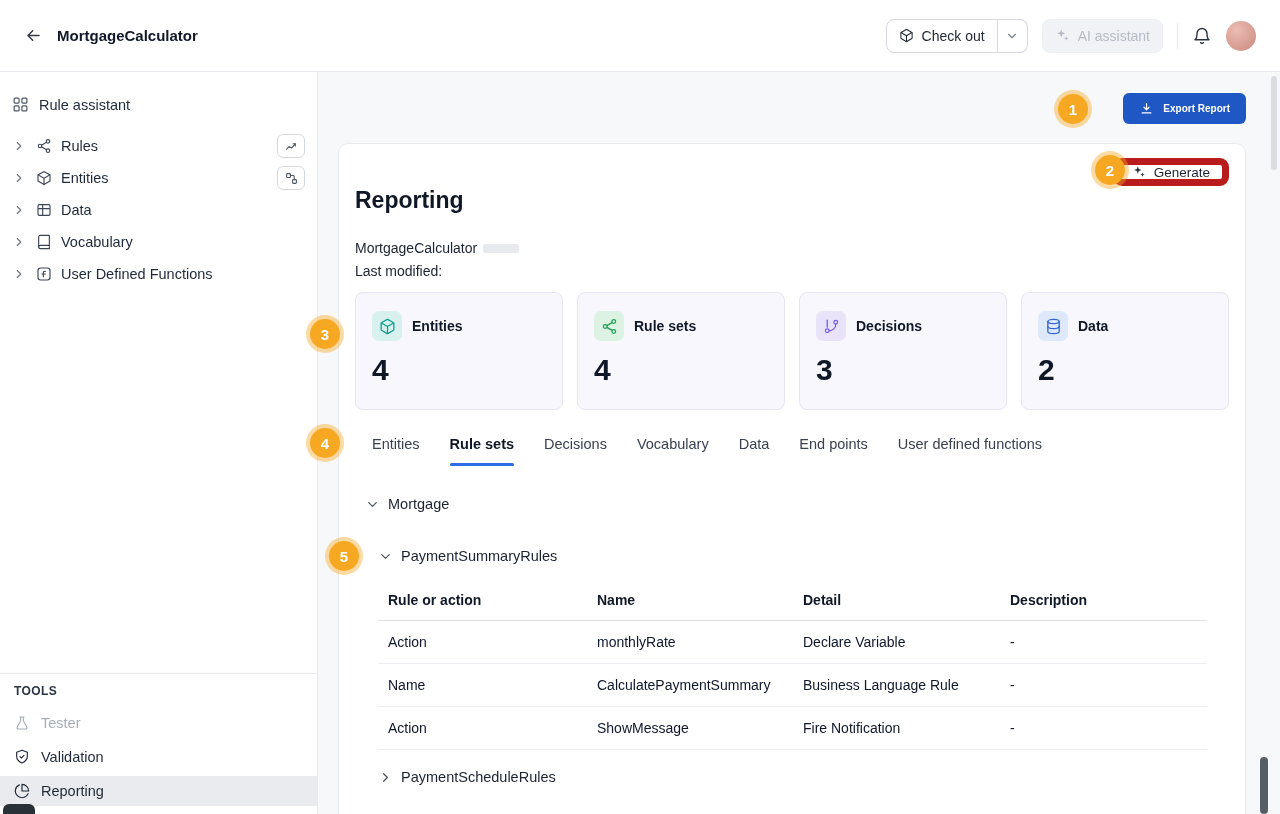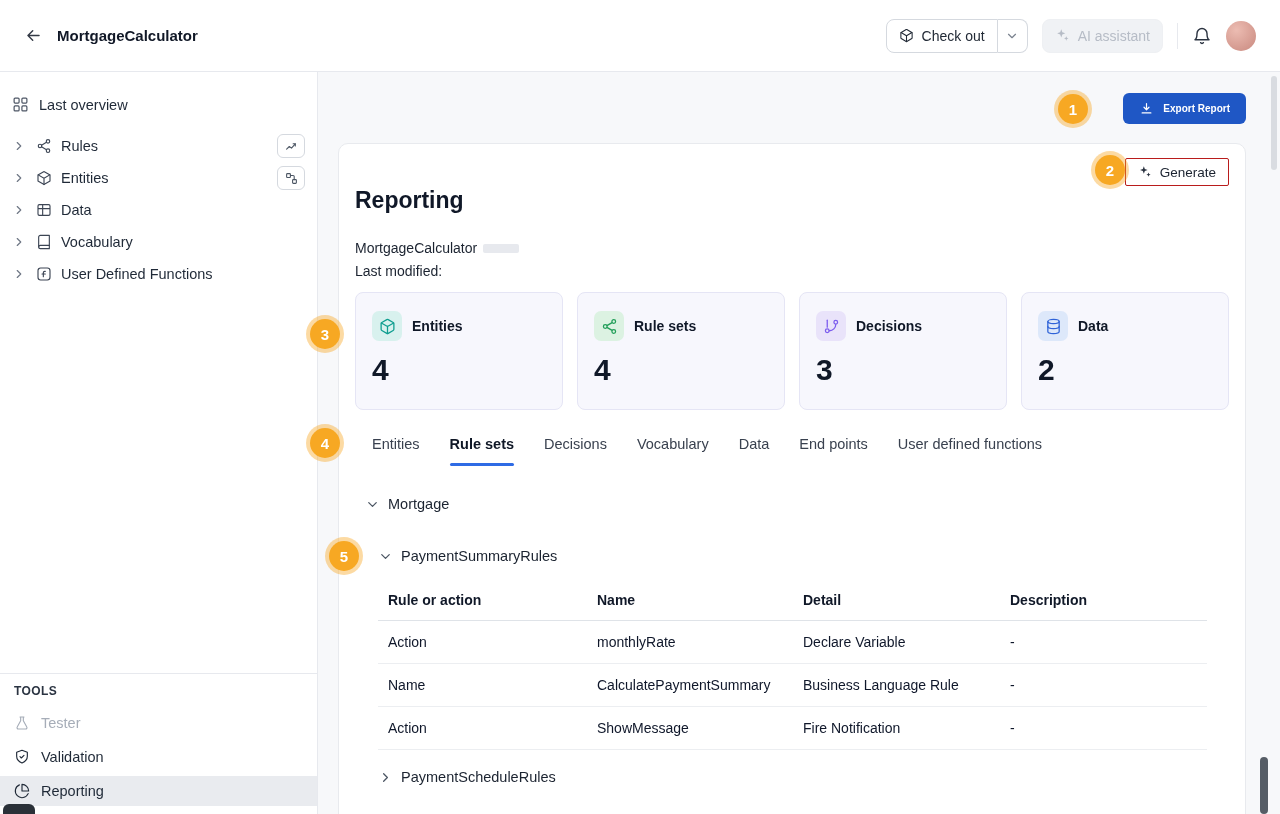--- a/index.html
+++ b/index.html
@@ -43,22 +43,22 @@
   .tool-item.active { background:#e9ebef; }
 
   
   .main { position:absolute; top:72px; left:318px; right:0; bottom:0; background:#f7f8fa; overflow:hidden; }
   .export-row { display:flex; justify-content:flex-end; padding:21px 34px 0 20px; }
   .btn-primary { display:inline-flex; align-items:center; gap:9px; background:#1f57c5; color:#fff; border:none;
     border-radius:6px; height:31px; padding:0 16px; font-size:10px; font-weight:700; cursor:pointer; font-family:inherit; }
   .card { margin:19px 34px 0 20px; background:#fff; border:1px solid #e8eaee; border-radius:10px;
     padding:14px 16px 90px; position:relative; }
   .card-top { display:flex; justify-content:flex-end; height:28px; }
-  .btn-generate { display:inline-flex; align-items:center; gap:8px; border:1px solid #b91c1c; background:#fff;
-    border-radius:2px; height:28px; padding:0 12px; font-size:13.5px; color:#1b2330; cursor:pointer; font-family:inherit; }
+  .btn-generate { display:inline-flex; align-items:center; gap:8px; border:7px solid #b91c1c; background:#fff;
+    border-radius:9px; height:28px; padding:0 12px; font-size:13.5px; color:#1b2330; cursor:pointer; font-family:inherit; }
   .page-title { font-size:23px; font-weight:700; color:#101828; line-height:28px; }
   .project-line { margin-top:25px; display:flex; align-items:center; font-size:14px; color:#1b2330; line-height:18px; }
   .skeleton { display:inline-block; width:36px; height:9px; border-radius:2px; background:#e7e9ee; margin-left:6px; }
   .modified { margin-top:5px; font-size:14px; color:#1b2330; line-height:18px; }
 
   .stats { display:flex; gap:14px; margin-top:12px; }
   .stat-card { flex:1; height:118px; background:#f7f7fd; border:1px solid #e5e5f5; border-radius:8px; padding:18px 16px; cursor:pointer; }
   .stat-head { display:flex; align-items:center; gap:10px; }
   .stat-icon { width:30px; height:30px; border-radius:7px; display:flex; align-items:center; justify-content:center; }
   .t-teal   { background:#d8f1ee; color:#0f9e90; }
@@ -157,21 +157,21 @@
 <aside class="sidebar">
   <div class="overview">
     <span class="ov-icon">
       <svg width="17" height="17" viewBox="0 0 24 24" fill="none" stroke="currentColor" stroke-width="1.7">
           <rect x="3" y="3" width="7" height="7" rx="1.4"></rect>
           <rect x="14" y="3" width="7" height="7" rx="1.4"></rect>
           <rect x="3" y="14" width="7" height="7" rx="1.4"></rect>
           <rect x="14" y="14" width="7" height="7" rx="1.4"></rect>
         </svg>
     </span>
-    <span>Last overview</span>
+    <span>Rule assistant</span>
   </div>
 
   <div class="tree">
     <div class="tree-item">
       <span class="tw">
         <svg width="14" height="14" viewBox="0 0 24 24" fill="none" stroke="currentColor" stroke-width="2" stroke-linecap="round" stroke-linejoin="round">
             <path d="M9 6l6 6-6 6"></path>
           </svg>
       </span>
       <span class="node-icon">

